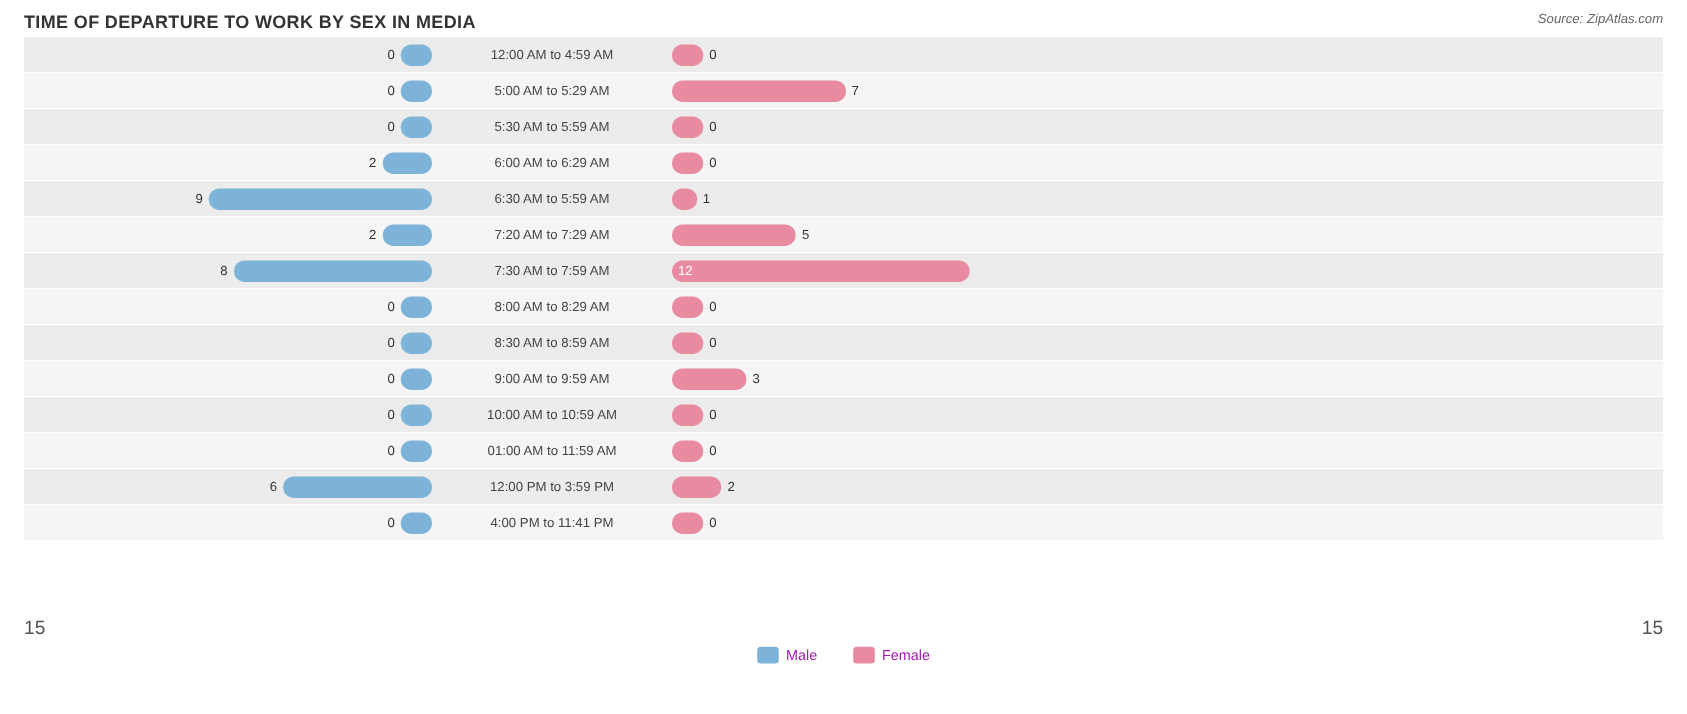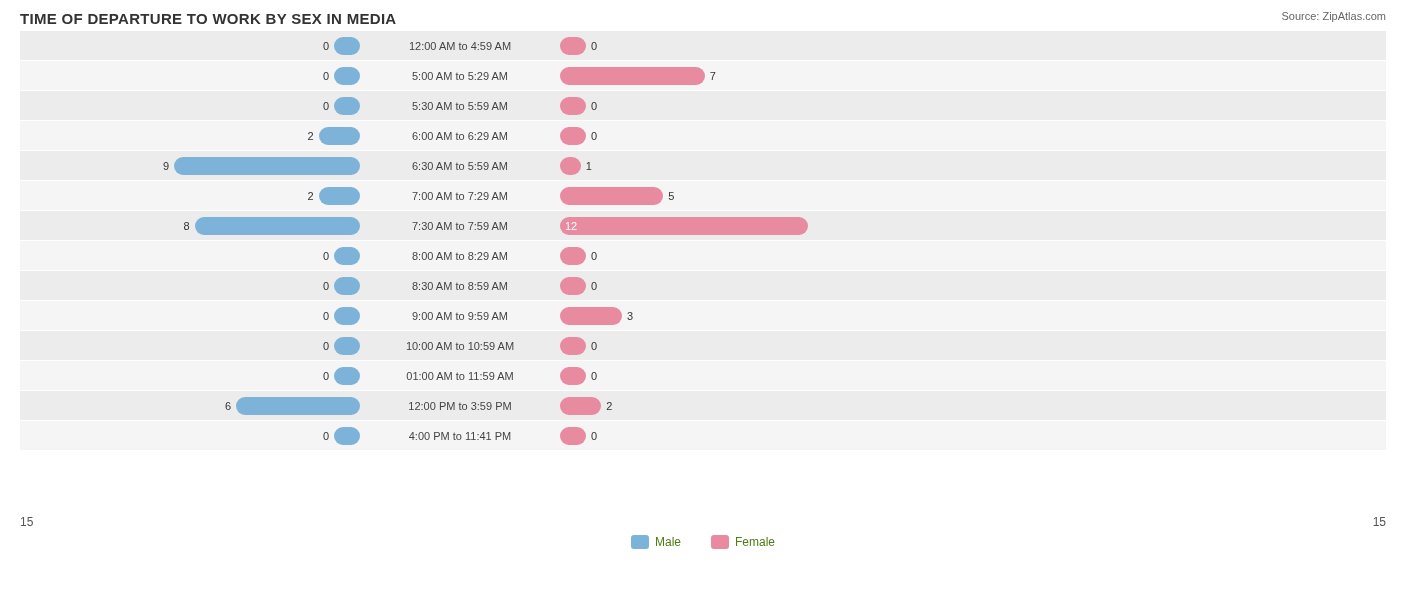--- a/index.html
+++ b/index.html
@@ -24,20 +24,21 @@
       margin-bottom: 4px;
       text-transform: uppercase;
       letter-spacing: 0.3px;
     }
     .source {
       position: absolute;
       top: 10px;
       right: 20px;
       font-size: 11px;
       color: #666;
+      font-style: italic;
     }
     .chart-area {
       position: relative;
       width: 100%;
       height: 480px;
       margin-top: 4px;
     }
     .row {
       display: flex;
       align-items: center;
@@ -83,30 +84,30 @@
       font-size: 11px;
       color: #fff;
       font-weight: normal;
       white-space: nowrap;
     }
     .axis-labels {
       display: flex;
       justify-content: space-between;
       margin-top: 4px;
       padding: 0 0px;
-      font-size: 12px;
+      font-size: 16px;
       color: #555;
     }
     .legend {
       display: flex;
       justify-content: center;
       gap: 30px;
       margin-top: 6px;
       font-size: 12px;
-      color: #4d7c0f;
+      color: #a21caf;
     }
     .legend-item {
       display: flex;
       align-items: center;
       gap: 6px;
     }
     .legend-swatch {
       width: 18px;
       height: 14px;
       border-radius: 3px;
@@ -233,21 +234,21 @@
           </div>
         </div>
       </div>
       <div class="row">
         <div class="male-bar-container">
           <div class="male-bar-wrap">
             <span class="bar-value-outside-left">2</span>
             <div class="bar-male" style="width: 41.3333px;"></div>
           </div>
         </div>
-        <div class="center-label">7:00 AM to 7:29 AM</div>
+        <div class="center-label">7:20 AM to 7:29 AM</div>
         <div class="female-bar-container">
           <div class="female-bar-wrap">
             <div class="bar-female" style="width: 103.333px;"></div>
             <span class="bar-value-outside-right">5</span>
           </div>
         </div>
       </div>
       <div class="row">
         <div class="male-bar-container">
           <div class="male-bar-wrap">

